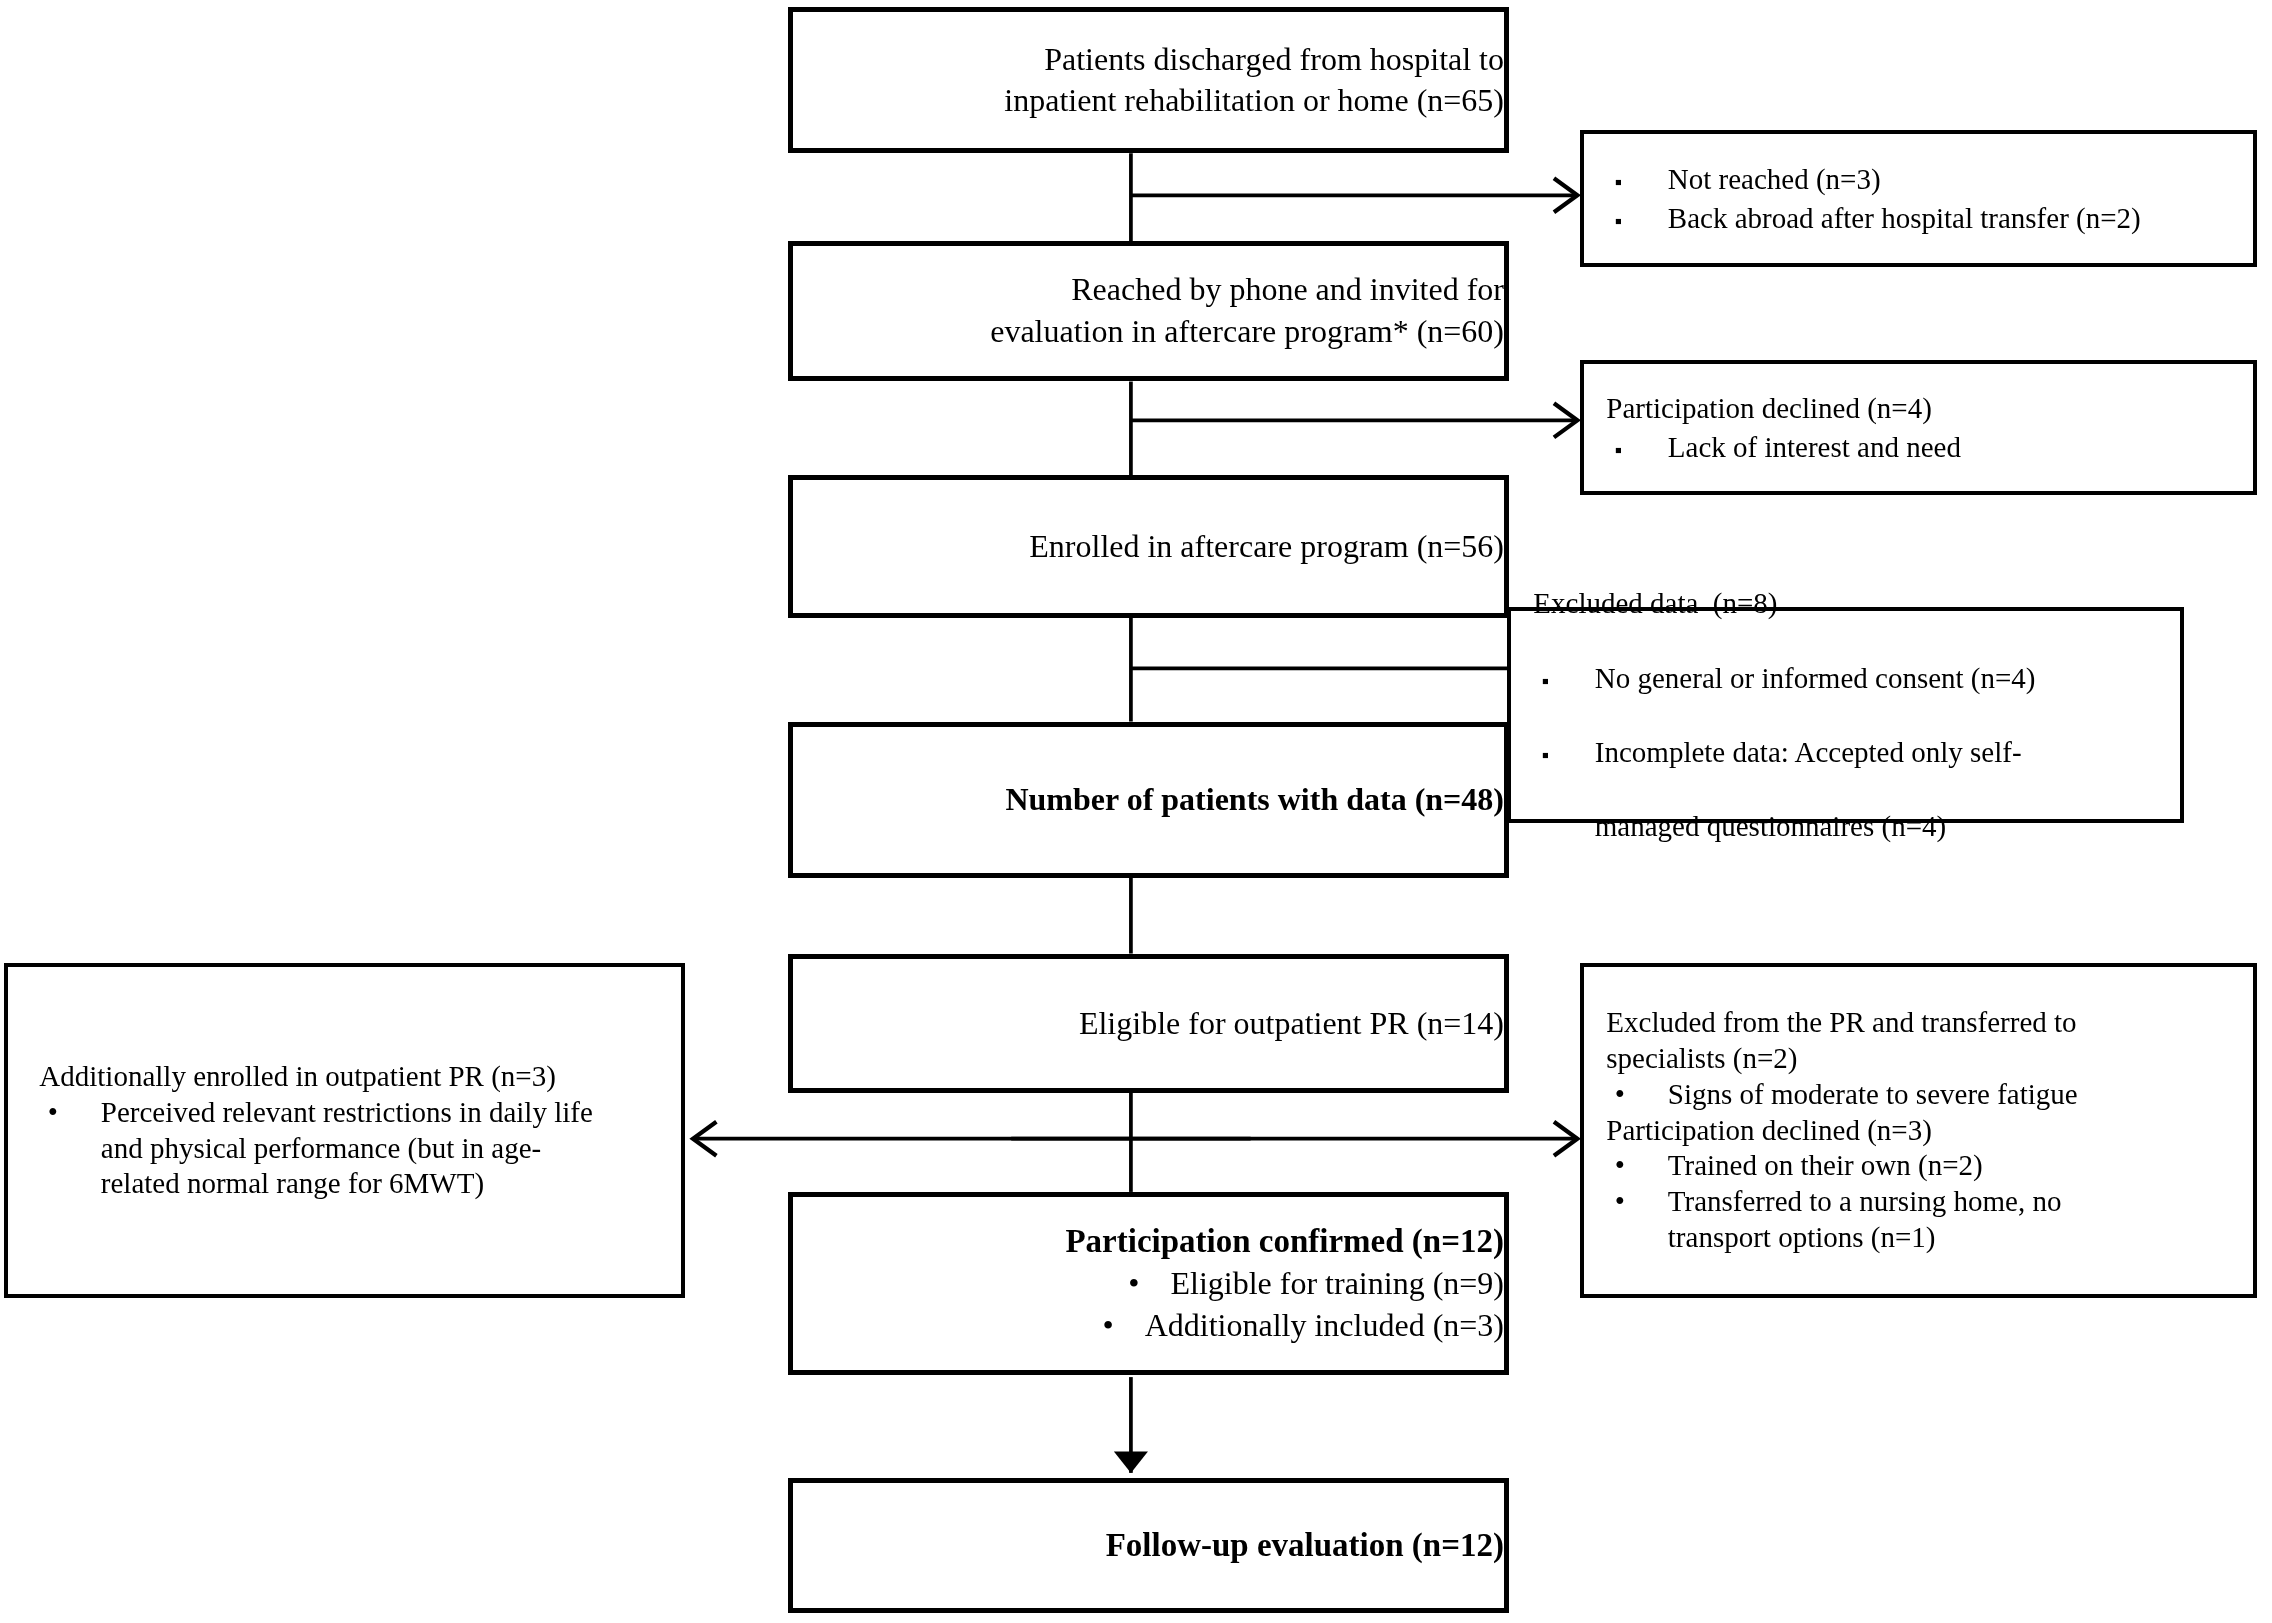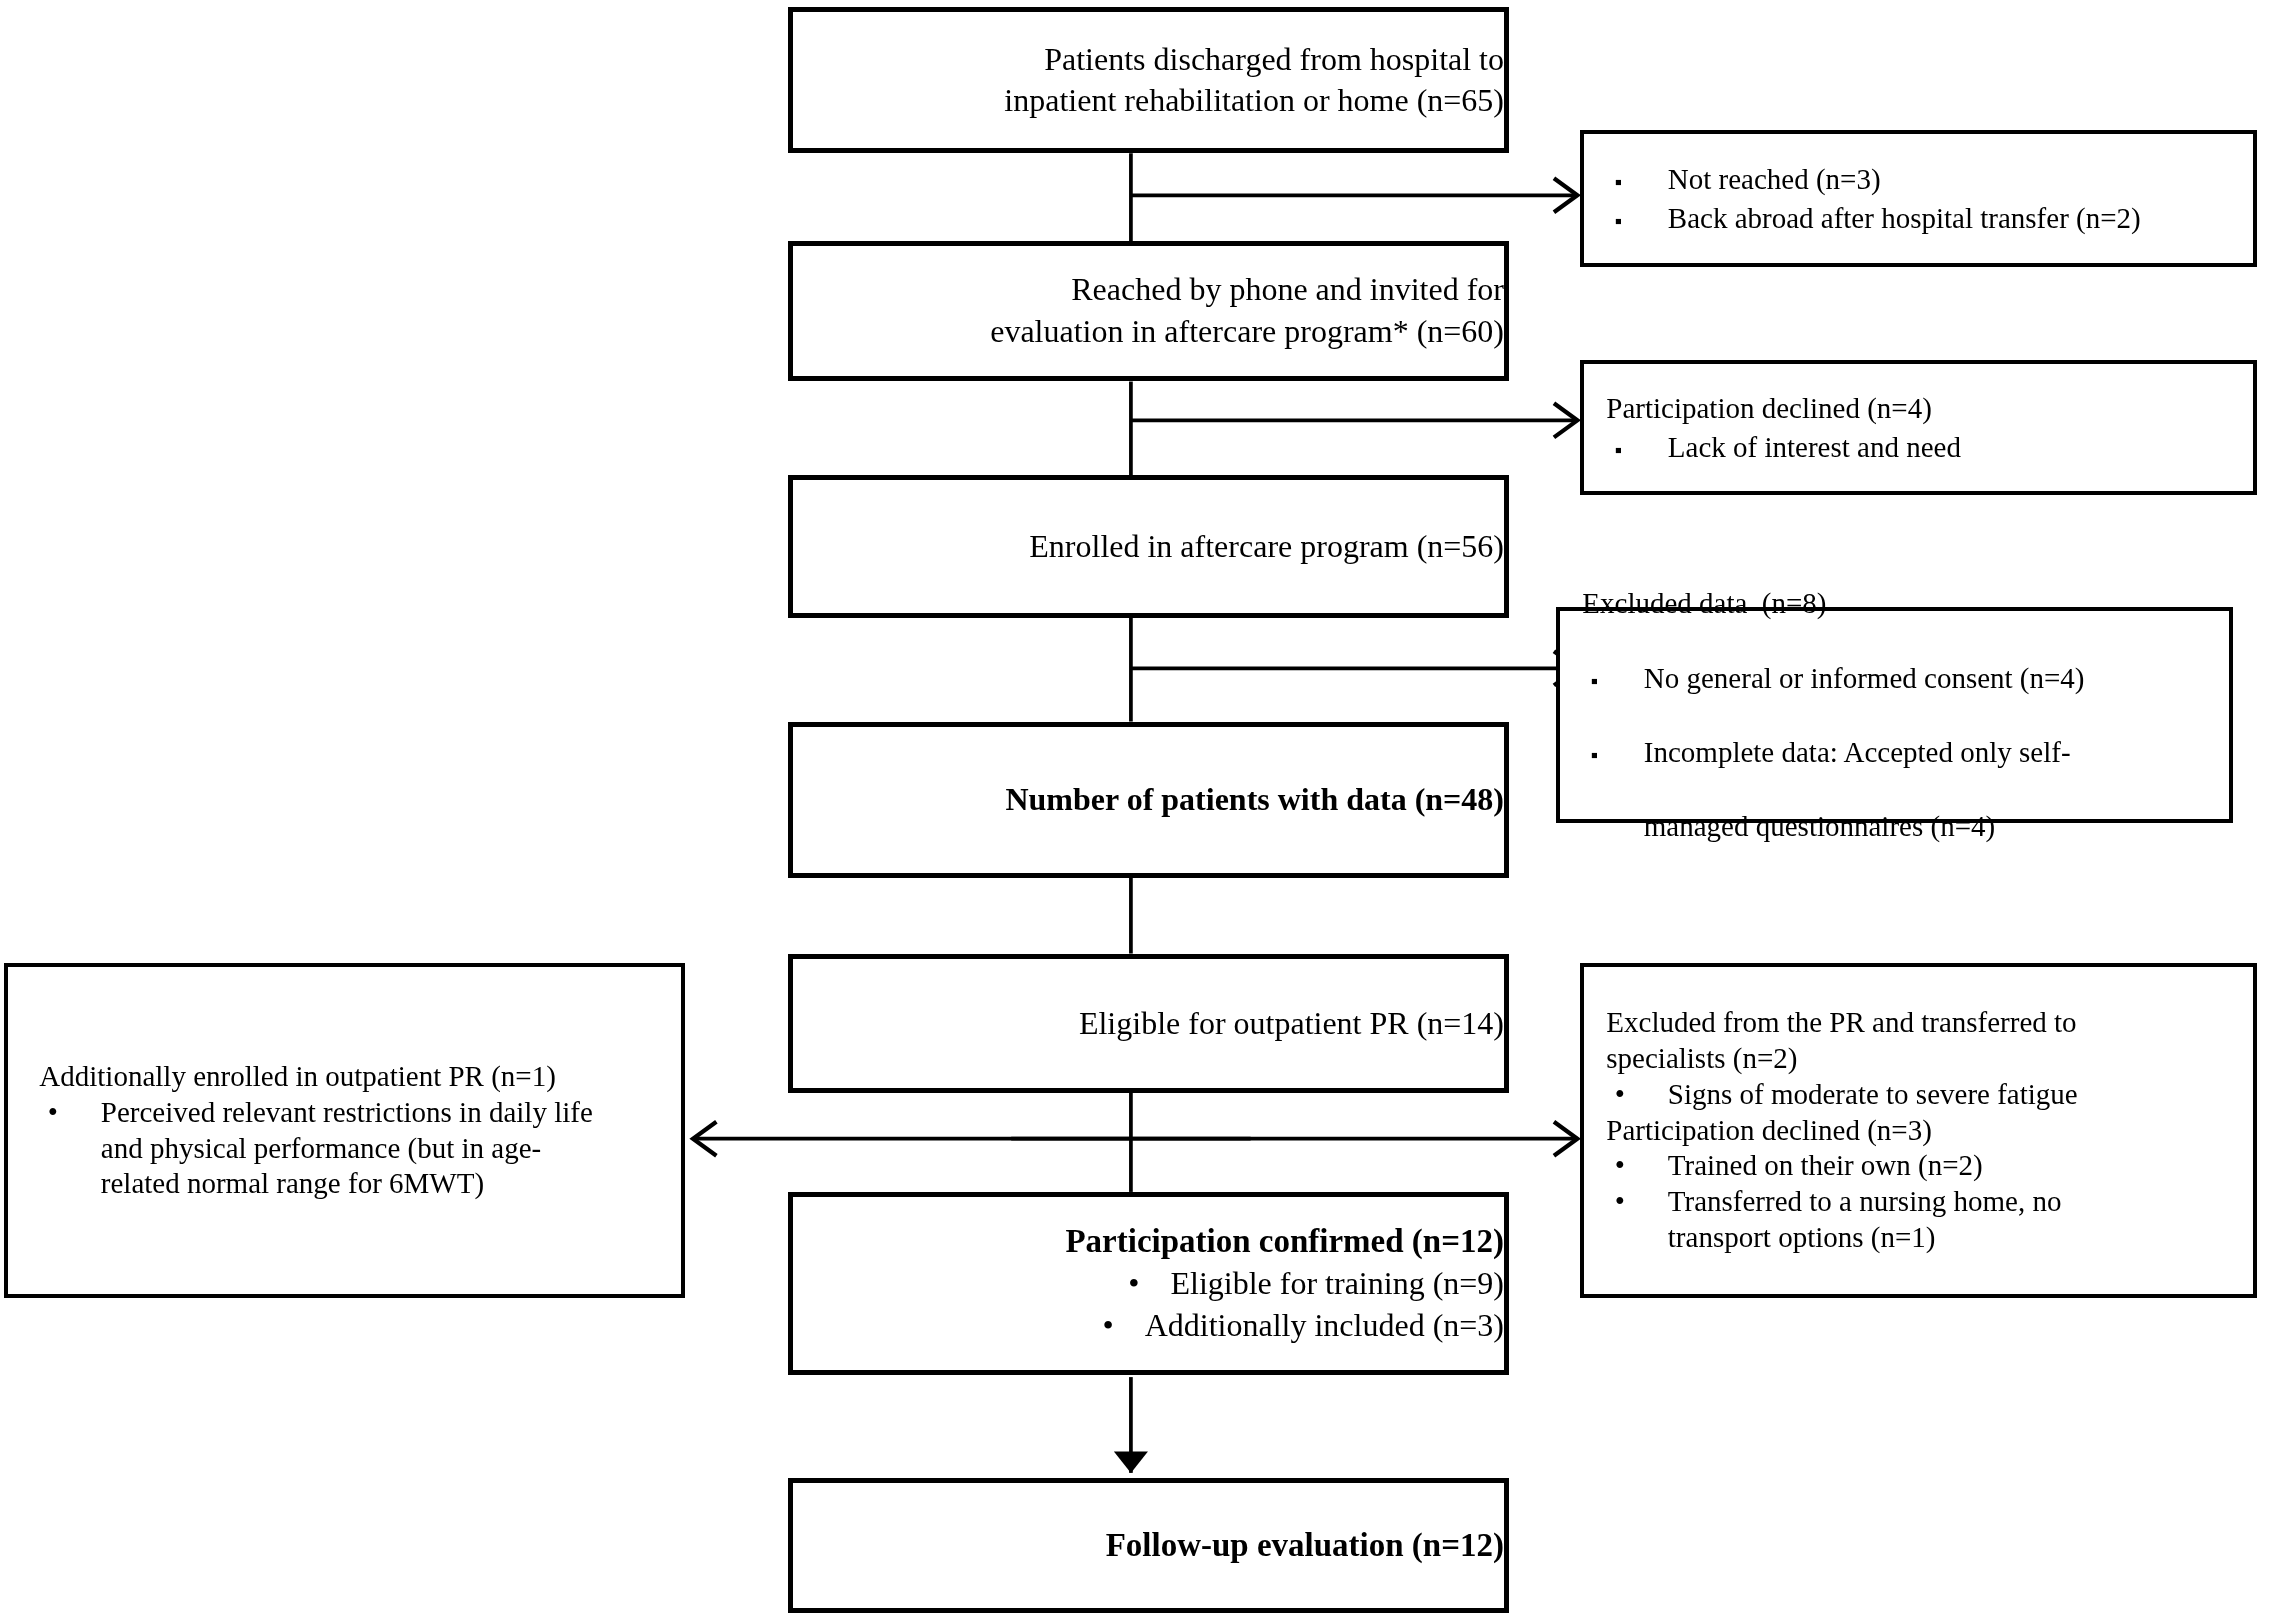--- a/index.html
+++ b/index.html
@@ -118,21 +118,21 @@
   </div>
 
   <div class="box side" style="left:1580px;top:360px;width:677px;height:135px;">
     <div class="ln">Participation declined (n=4)</div>
     <div class="li">
       <span class="bul sq">▪</span>
       <span class="ln">Lack of interest and need</span>
     </div>
   </div>
 
-  <div class="box side" style="left:1556px;top:607px;width:677px;height:216px;gap:36px;">
+  <div class="box side" style="left:1507px;top:607px;width:677px;height:216px;gap:36px;">
     <div class="ln">Excluded data  (n=8)</div>
     <div class="li">
       <span class="bul sq">▪</span>
       <span class="ln">No general or informed consent (n=4)</span>
     </div>
     <div class="li">
       <span class="bul sq">▪</span>
       <span class="ln">Incomplete data: Accepted only self-</span>
     </div>
     <div class="li cont">
@@ -157,21 +157,21 @@
       <span class="bul">•</span>
       <span class="ln">Transferred to a nursing home, no</span>
     </div>
     <div class="li cont">
       <span class="bul"></span>
       <span class="ln">transport options (n=1)</span>
     </div>
   </div>
 
   <div class="box side tight" style="left:4.3px;top:963px;width:681px;height:335px;padding-left:31px;">
-    <div class="ln">Additionally enrolled in outpatient PR (n=1)</div>
+    <div class="ln">Additionally enrolled in outpatient PR (n=3)</div>
     <div class="li">
       <span class="bul">•</span>
       <span class="ln">Perceived relevant restrictions in daily life</span>
     </div>
     <div class="li cont">
       <span class="bul"></span>
       <span class="ln">and physical performance (but in age-</span>
     </div>
     <div class="li cont">
       <span class="bul"></span>

